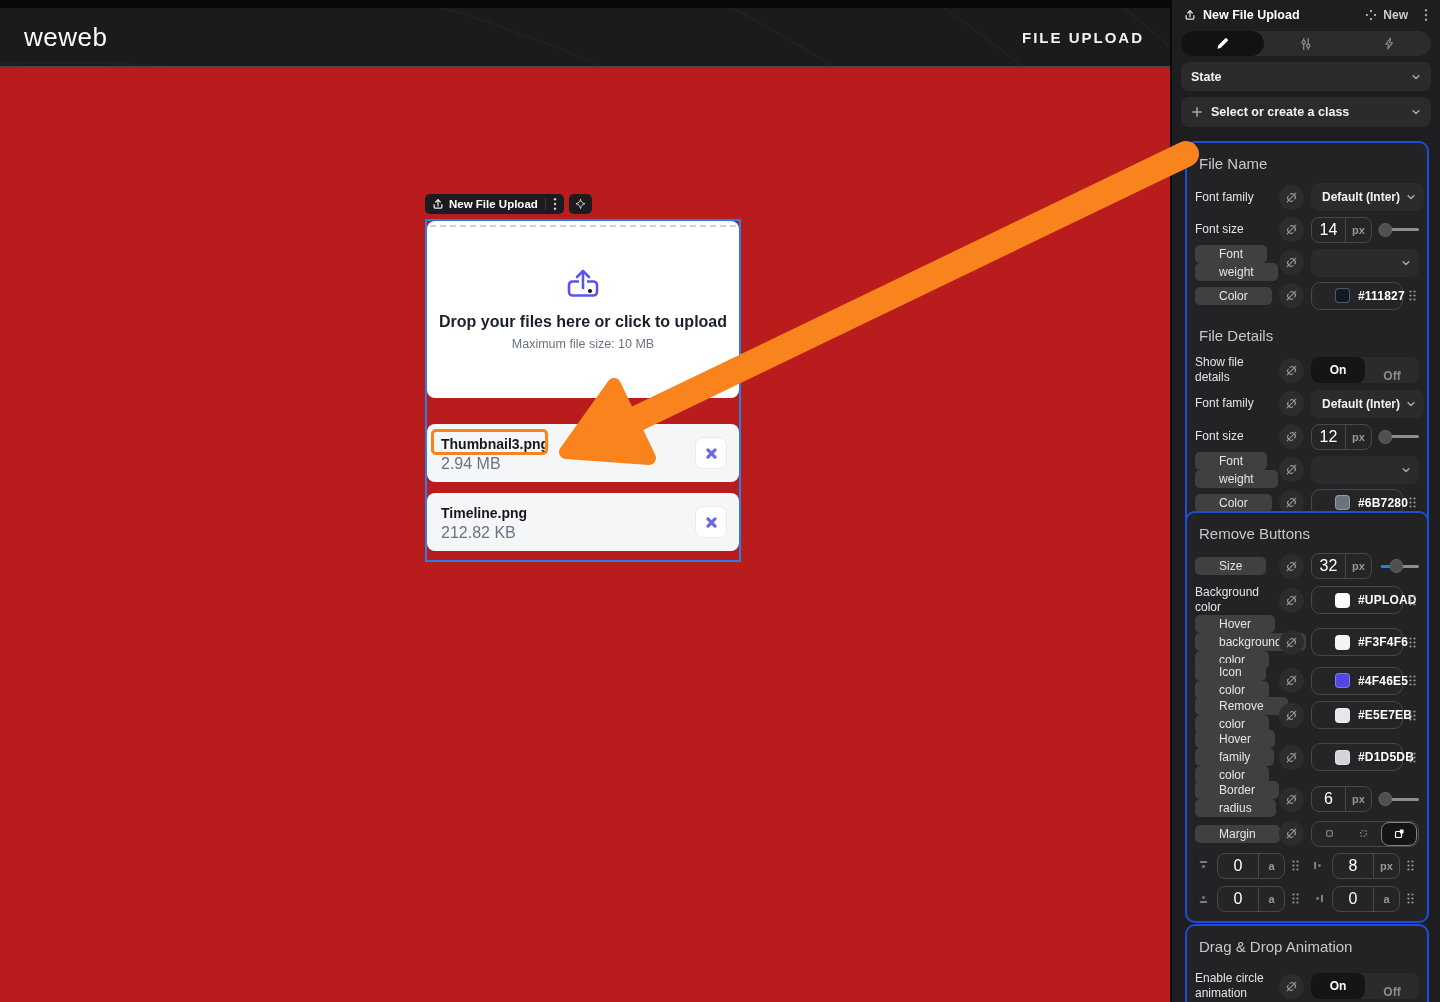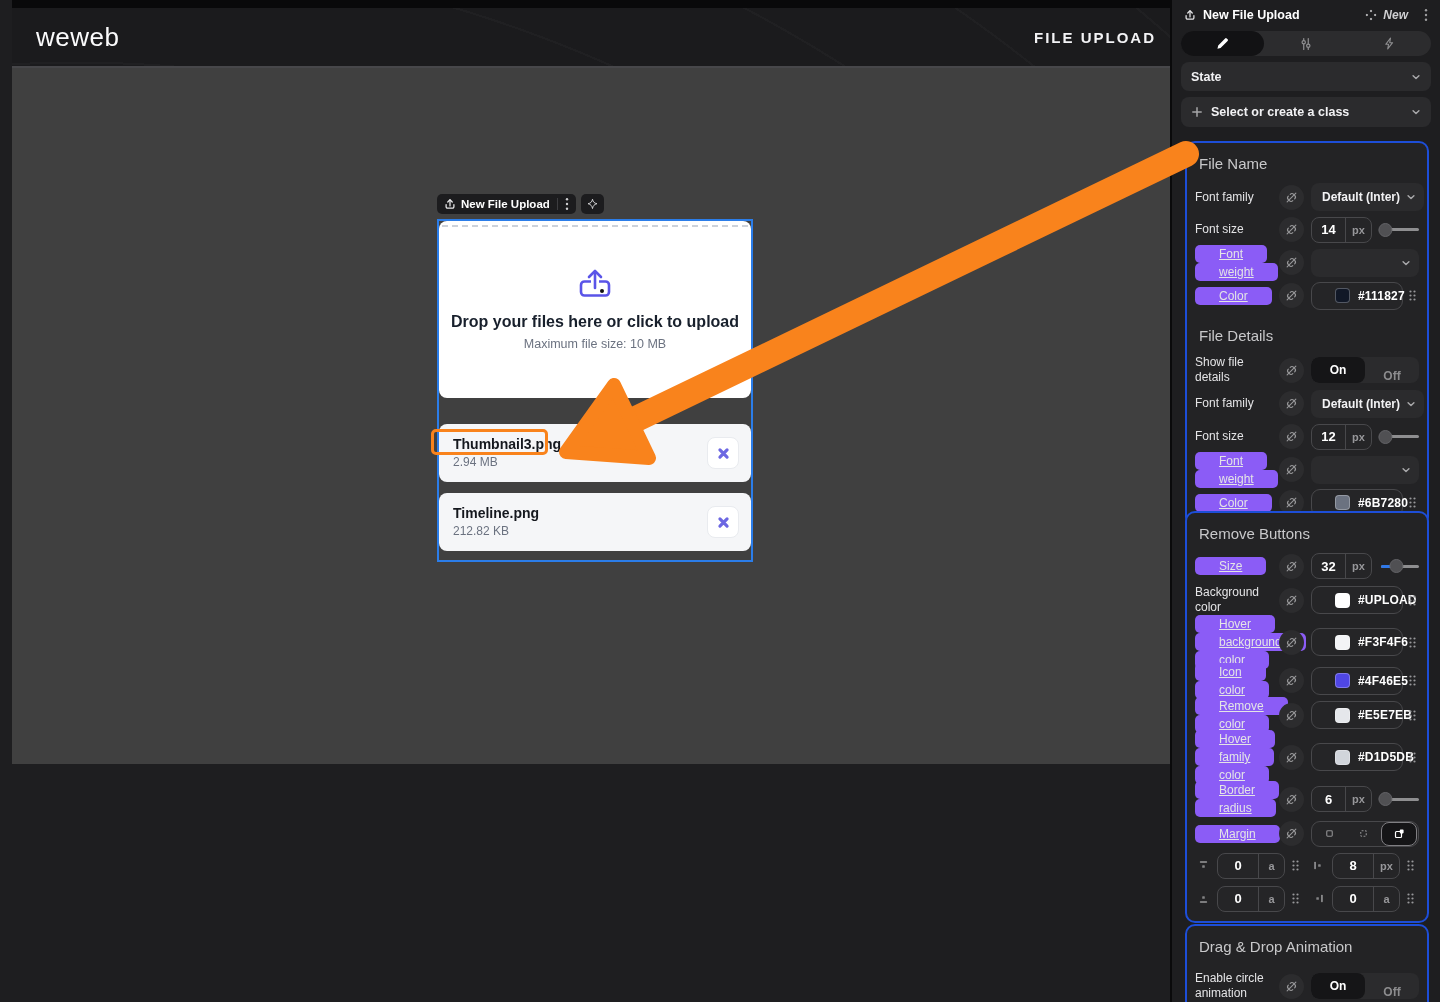--- a/index.html
+++ b/index.html
@@ -1,21 +1,21 @@
 <!DOCTYPE html>
 <html style="--accent-orange: #F9831C;"><head>
 <meta charset="utf-8">
 <style>
   * { margin:0; padding:0; box-sizing:border-box; }
   html,body { width:1440px; height:1002px; overflow:hidden; background:#1e1e20;
               font-family:"Liberation Sans", sans-serif; }
   .app { position:relative; width:1440px; height:1002px; }
 
   
-  .main { position:absolute; left:0; top:0; width:1170px; height:764px; background:#404040;margin-left:12px; }
+  .main { position:absolute; left:0; top:0; width:1170px; height:1002px; background:#b91c1c; }
   .top-strip { position:absolute; left:0; top:0; width:1170px; height:8px; background:#09090a; }
   .page-header { position:absolute; left:0; top:8px; width:1170px; height:60px; background:#1b1b1d;
                  border-bottom:2px solid #47474a; overflow:hidden; }
   .page-header::before { content:""; position:absolute; inset:-200px -100px;
       background:repeating-radial-gradient(circle at 12% 320%, rgba(255,255,255,0.022) 0 2px, transparent 2px 110px); }
   .logo { position:absolute; left:24px; top:50%; transform:translateY(-50%);
           color:#fbfbfc; font-size:26px; font-weight:500; letter-spacing:0.5px; }
   .page-title { position:absolute; right:26px; top:50%; transform:translateY(-50%);
           color:#f3f3f5; font-size:15px; font-weight:600; letter-spacing:2px; }
 
@@ -36,68 +36,68 @@
               border-radius:8px; display:flex; flex-direction:column; align-items:center; }
   .dropcard::after { content:""; position:absolute; left:3px; right:3px; top:4px;
               border-top:2px dashed #cdd2da; }
   .dz-icon { margin-top:46px; color:#5a54e8; }
   .dz-title { margin-top:12px; font-size:16px; font-weight:600; color:#18202c; }
   .dz-hint { margin-top:6px; font-size:12.5px; color:#6b7280; }
 
   .file-item { position:absolute; left:427px; width:312px; height:58px; background:#f5f6f8;
                border-radius:8px; }
   .fi-name { position:absolute; left:14px; top:12px; font-size:14px; font-weight:600; color:#15181e; }
-  .fi-size { position:absolute; left:14px; top:31px; font-size:12px; color:#6b7280; }
+  .fi-size { position:absolute; left:14px; top:31px; font-size:16px; color:#6b7280; }
   .fi-x { position:absolute; right:12px; top:13px; width:32px; height:32px; background:#ffffff;
           border:1px solid #e9ebef; border-radius:8px; display:flex; align-items:center;
           justify-content:center; color:#6c67e2; }
 
   
   .hl-box { position:absolute; left:431px; top:429px; width:117px; height:26px;
             border:3px solid var(--accent-orange,#f9831c); border-radius:5px; z-index:55; }
   .arrow-overlay { position:absolute; left:0; top:0; width:1440px; height:1002px;
                    pointer-events:none; z-index:60; }
 
   
   .sidebar { position:absolute; left:1170px; top:0; width:270px; height:1002px; background:#1e1e20;
              border-left:2px solid #0a0a0b; z-index:10; }
   .sb-header { position:absolute; top:4px; left:12px; right:6px; height:22px; display:flex; align-items:center; }
   .sb-header .upl { color:#e4e4e6; display:flex; }
   .sb-title { margin-left:7px; color:#ffffff; font-size:12.5px; font-weight:700; }
   .new-btn { margin-left:auto; display:flex; align-items:center; gap:6px; color:#cfcfd1;
-             font-size:12px; font-weight:600;font-style:italic; }
+             font-size:12px; font-weight:600; }
   .sb-kebab { margin-left:16px; margin-right:6px; color:#9d9d9f; display:flex; }
 
   .sb-tabs { position:absolute; top:31px; left:9px; right:9px; height:25px; background:#2c2c2e;
              border-radius:13px; display:flex; }
   .tab { flex:1; display:flex; align-items:center; justify-content:center; color:#8f8f91; }
   .tab.active { background:#121214; border-radius:13px; color:#ffffff; }
 
   .sb-select { position:absolute; left:9px; right:9px; background:#2b2b2d; border-radius:8px;
                display:flex; align-items:center; padding:0 10px; color:#f2f2f4;
                font-size:12.5px; font-weight:700; }
   .sb-select .chev { margin-left:auto; color:#a9a9ab; display:flex; }
   .sb-select .plus { color:#a5a5a7; display:flex; margin-right:8px; }
 
   .sec { position:absolute; left:13px; width:244px; background:#232325; border:2px solid #1d4ed8;
          border-radius:10px; padding:6px 8px; }
   .sec h3 { font-size:15px; font-weight:400; color:#c8c8ca; margin:6px 0 9px 4px; }
   .sec h3.mid { margin-top:15px; }
 
   .row { display:flex; align-items:center; }
   .lbl { width:82px; flex:none; font-size:12px; color:#e4e4e6; line-height:15px; }
-  .lbl .pill { background:#8b5cf6; border-radius:5px; padding:2px 24px; line-height:18px;
-               -webkit-box-decoration-break:clone; box-decoration-break:clone;text-decoration:underline; }
+  .lbl .pill { background:#404040; border-radius:5px; padding:2px 24px; line-height:18px;
+               -webkit-box-decoration-break:clone; box-decoration-break:clone; }
   .bindbtn { width:25px; height:25px; flex:none; margin-left:2px; border-radius:50%; background:#2c2c2e;
              border:none; color:#98989a; display:flex; align-items:center; justify-content:center; }
   .ctrl { flex:1; margin-left:7px; display:flex; align-items:center; min-width:0; }
 
   .numbox { display:flex; align-items:center; height:26px; background:#252527; border:1px solid #48484b;
             border-radius:8px; overflow:hidden; flex:none; }
-  .numbox .val { width:33px; text-align:center; color:#ffffff; font-size:13px; font-weight:700; }
+  .numbox .val { width:33px; text-align:center; color:#ffffff; font-size:16px; font-weight:400; }
   .numbox .unit { width:26px; text-align:center; color:#97979a; font-size:11px; font-weight:700;
                   border-left:1px solid #48484b; line-height:24px; }
   .slider { flex:1; margin-left:9px; position:relative; height:14px; min-width:30px; }
   .slider .track { position:absolute; top:5.5px; left:0; right:0; height:3px; border-radius:2px; background:#8e8e90; }
   .slider .fill  { position:absolute; top:5.5px; left:0; width:var(--fill); height:3px; border-radius:2px; background:#2f78e8; }
   .slider .knob  { position:absolute; top:0; left:var(--fill); transform:translateX(-40%); width:14px; height:14px;
                    border-radius:50%; background:#505053; border:1px solid #636367; }
 
   .dd { position:relative; height:28px; background:#2b2b2d; border-radius:8px; flex:1; display:flex;
         align-items:center; padding:0 24px 0 11px; color:#f2f2f4; font-size:12px; font-weight:700; white-space:nowrap; }

